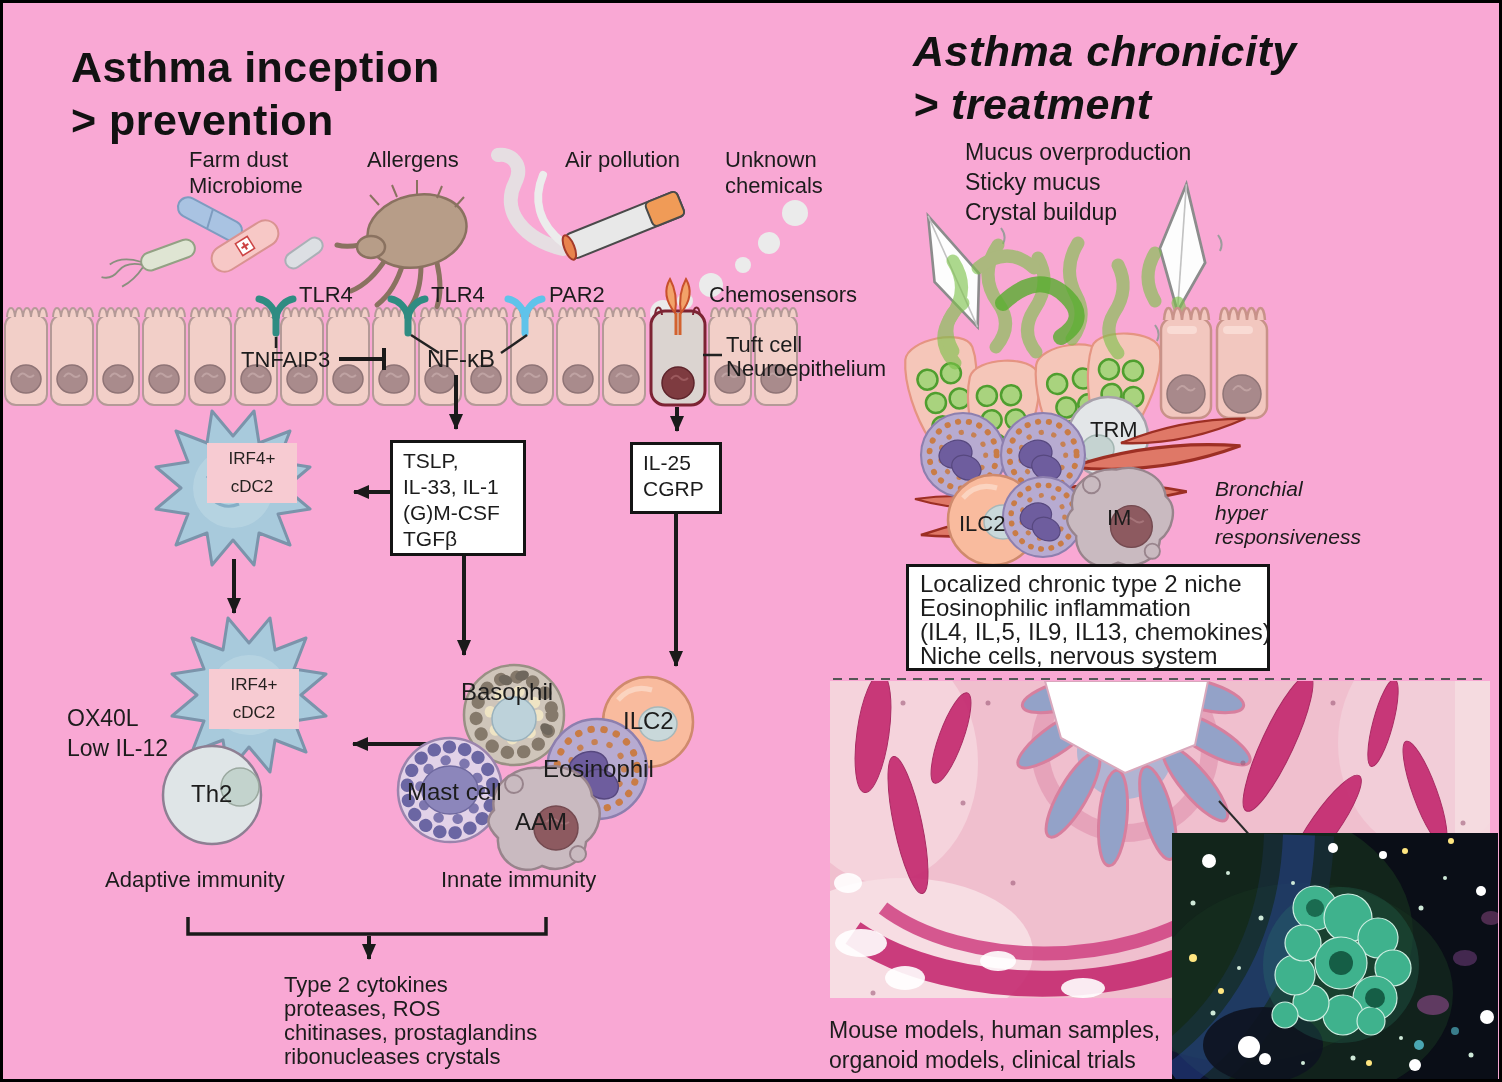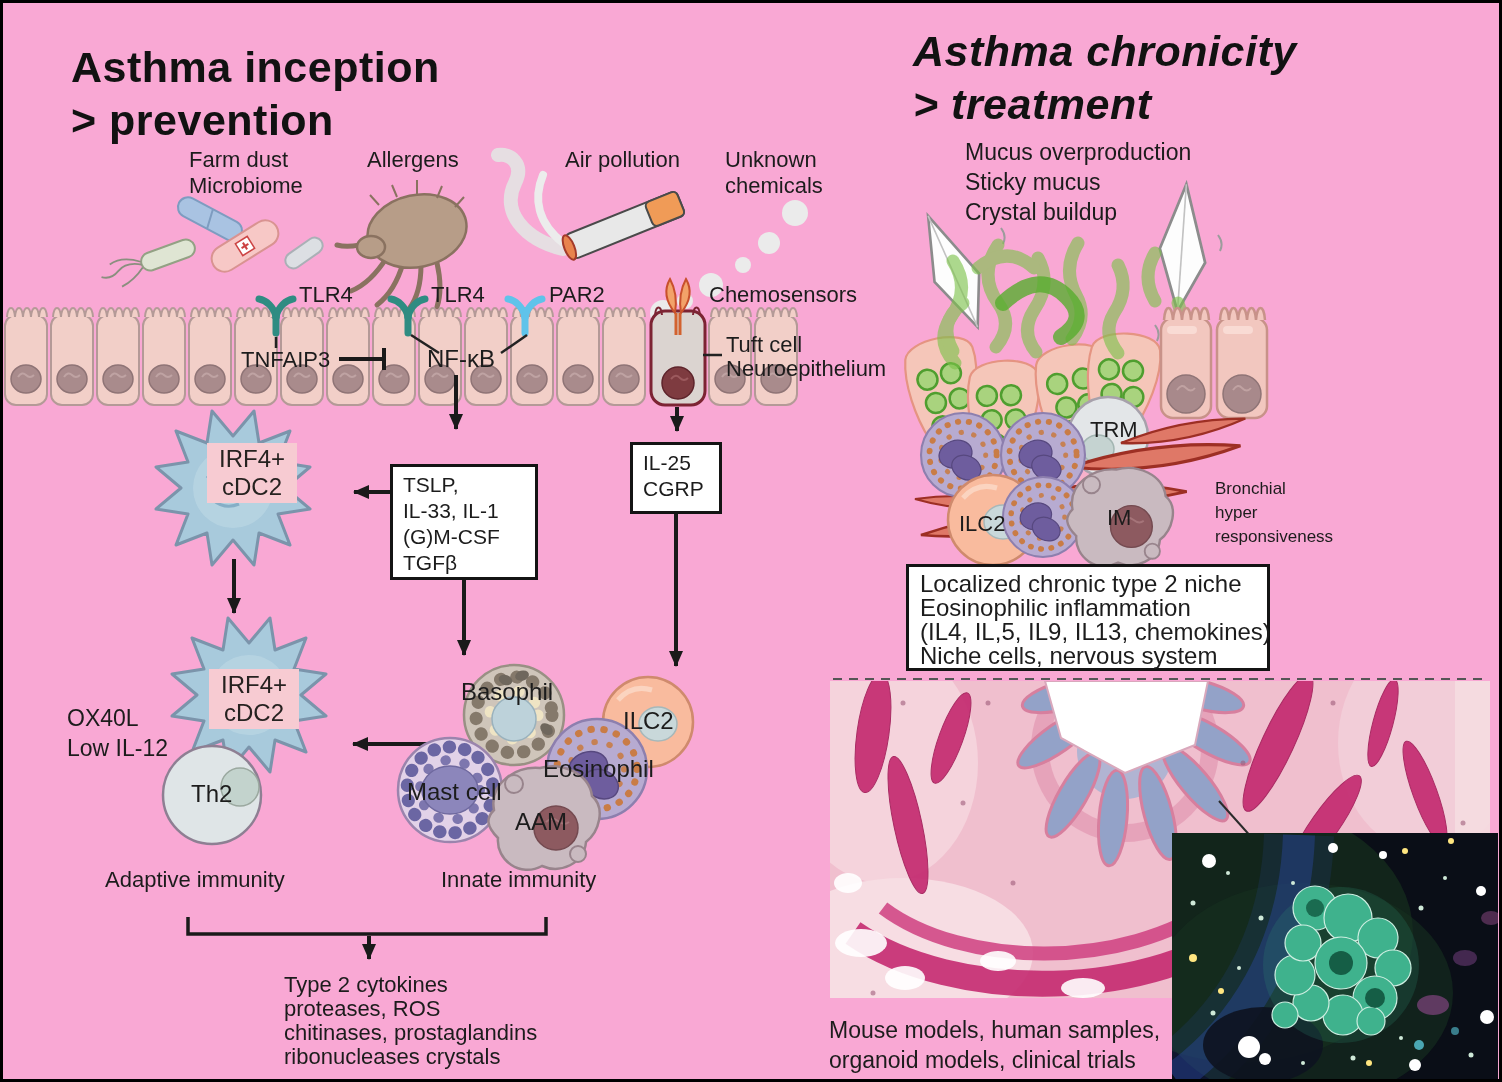--- a/index.html
+++ b/index.html
@@ -2,21 +2,21 @@
 <html><head>
 <meta charset="utf-8">
 <style>
   html,body{margin:0;padding:0;background:#fff;font-family:"Liberation Sans",sans-serif;}
   #canvas{position:relative;width:1502px;height:1082px;background:#f9a8d4;border:3px solid #000;box-sizing:border-box;overflow:hidden;}
   #art{position:absolute;left:0;top:0;z-index:1;}
   .lbl{position:absolute;z-index:2;font-size:22px;line-height:26px;color:#1c1c1c;white-space:nowrap;}
   .title{font-size:43px;line-height:53px;font-weight:700;letter-spacing:.5px;color:#121212;}
   .obox{position:absolute;z-index:2;border:3px solid #141414;background:#fff;font-size:21px;line-height:26px;color:#1c1c1c;padding:5px 10px;box-sizing:border-box;white-space:nowrap;}
   .nbox{font-size:24px;line-height:24px;padding:5px 11px;}
-  .pink{position:absolute;z-index:2;background:#f7cbd2;text-align:center;font-size:24px;line-height:28px;color:#262220;padding:2px 4px;white-space:nowrap;}
+  .pink{position:absolute;z-index:2;background:#f7cbd2;text-align:center;font-size:17px;line-height:28px;color:#262220;padding:2px 4px;white-space:nowrap;}
   .c23{font-size:23px;line-height:30px;}
   .c24{font-size:24px;}
   .lh24{line-height:24px;}
 </style>
 </head>
 <body>
 
 <div id="canvas">
 
 <svg id="art" width="1496" height="1076" viewBox="0 0 1496 1076">
@@ -466,21 +466,21 @@
 <div class="lbl" style="left:428px;top:279px;">TLR4</div>
 <div class="lbl" style="left:546px;top:279px;">PAR2</div>
 <div class="lbl" style="left:706px;top:279px;">Chemosensors</div>
 <div class="lbl" style="left:238px;top:344px;">TNFAIP3</div>
 <div class="lbl c24" style="left:424px;top:343px;">NF-κB</div>
 <div class="lbl lh24" style="left:723px;top:330px;">
   <div>Tuft cell</div>
       <div>Neuroepithelium</div>
 </div>
 
-<div class="obox" style="left:387px;top:437px;width:148px;height:116px;margin-top:24px;">
+<div class="obox" style="left:387px;top:437px;width:136px;height:116px;">
   <div>TSLP,</div>
       <div>IL-33, IL-1</div>
   <div>(G)M-CSF</div>
       <div>TGFβ</div>
 </div>
 <div class="obox" style="left:627px;top:439px;width:92px;height:72px;">
   <div>IL-25</div>
       <div>CGRP</div>
 </div>
 
@@ -517,21 +517,21 @@
 <div class="lbl c23" style="left:962px;top:134px;">
   <div>Mucus overproduction</div>
       <div>Sticky mucus</div>
       <div>Crystal buildup</div>
 </div>
 
 <div class="lbl" style="left:1087px;top:414px;">TRM</div>
 <div class="lbl" style="left:956px;top:508px;">ILC2</div>
 <div class="lbl" style="left:1104px;top:502px;">IM</div>
 
-<div class="lbl lh24" style="left:1212px;top:474px;font-size:17px;">
+<div class="lbl lh24" style="left:1212px;top:474px;font-size:21px;font-style:italic;">
   <div>Bronchial</div>
       <div>hyper</div>
       <div>responsiveness</div>
 </div>
 
 <div class="obox nbox" style="left:903px;top:561px;width:364px;height:107px;">
   <div>Localized chronic type 2 niche</div>
       <div>Eosinophilic inflammation</div>
   <div>(IL4, IL,5, IL9, IL13, chemokines)</div>
       <div>Niche cells, nervous system</div>

